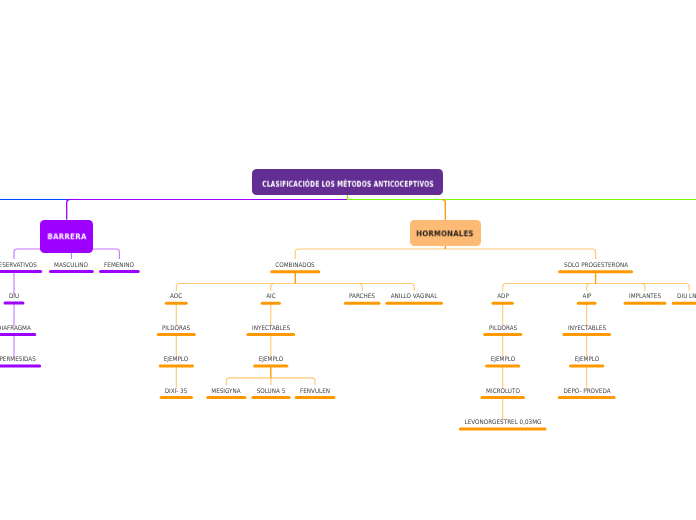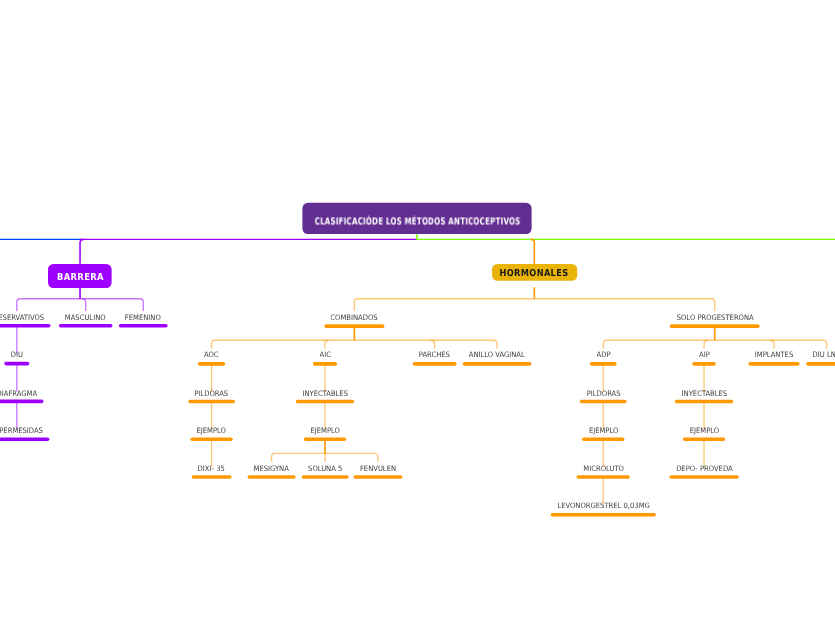--- a/index.html
+++ b/index.html
@@ -95,30 +95,30 @@
       <line x1="570.584375" y1="366.1" x2="602.8156250000001" y2="366.1" stroke="#FF9900" stroke-width="3" stroke-linecap="round"></line>
       <line x1="586.7" y1="366.1" x2="586.7" y2="389.2" stroke="#FF9900" stroke-width="1.1" stroke-opacity="0.55" stroke-linecap="butt"></line>
       <line x1="559.2875" y1="397.5" x2="614.1125000000001" y2="397.5" stroke="#FF9900" stroke-width="3" stroke-linecap="round"></line>
       <line x1="625.134375" y1="303.2" x2="664.865625" y2="303.2" stroke="#FF9900" stroke-width="3" stroke-linecap="round"></line>
       <line x1="673.2671875" y1="303.2" x2="704.7328125" y2="303.2" stroke="#FF9900" stroke-width="3" stroke-linecap="round"></line>
     </svg>
   <div id="nodes">
       <div class="node-box root-box" style="left: 252px; top: 169.1px; width: 191px; height: 26.1px; background: rgb(99, 46, 146); padding-left: 36px;">
         <span style="color: rgb(255, 255, 255); font-size: 8.1px; letter-spacing: 0.3px; transform: translate(-50%, calc(-50% + 1.7px)) scaleX(0.7963);">CLASIFICACIÓDE LOS MÉTODOS ANTICOCEPTIVOS</span>
       </div>
-      <div class="node-box branch-box" style="left: 40px; top: 219.85px; width: 53.4px; height: 20px; background: rgb(157, 0, 255);">
+      <div class="node-box branch-box" style="left: 40px; top: 219.85px; width: 53.4px; height: 33px; background: rgb(157, 0, 255);">
         <span style="color: rgb(255, 255, 255); font-size: 7.9px; letter-spacing: 0.3px; transform: translate(-50%, calc(-50% + 0.7px)) scaleX(0.9862);">BARRERA</span>
       </div>
       <div class="leaf" style="left: 14px; top: 268.7px; color: rgb(64, 64, 64);">PRESERVATIVOS</div>
       <div class="leaf" style="left: 14px; top: 300.2px; color: rgb(64, 64, 64);">DIU</div>
       <div class="leaf" style="left: 14px; top: 331.7px; color: rgb(64, 64, 64);">DIAFRAGMA</div>
       <div class="leaf" style="left: 14px; top: 363.2px; color: rgb(64, 64, 64);">ESPERMESIDAS</div>
       <div class="leaf" style="left: 71.4px; top: 268.7px; color: rgb(64, 64, 64);">MASCULINO</div>
       <div class="leaf" style="left: 119.4px; top: 268.7px; color: rgb(64, 64, 64);">FEMENINO</div>
-      <div class="node-box branch-box" style="left: 409.8px; top: 220px; width: 71px; height: 14px; background: #eab308;">
+      <div class="node-box branch-box" style="left: 409.8px; top: 220px; width: 71px; height: 26px; background: #fdba74;">
         <span style="color: rgb(26, 26, 26); font-size: 7.9px; letter-spacing: 0.3px; transform: translate(-50%, calc(-50% + 0.7px)) scaleX(0.9652);">HORMONALES</span>
       </div>
       <div class="leaf" style="left: 295.3px; top: 269px; color: rgb(64, 64, 64);">COMBINADOS</div>
       <div class="leaf" style="left: 176.3px; top: 300.4px; color: rgb(64, 64, 64);">AOC</div>
       <div class="leaf" style="left: 176.3px; top: 331.8px; color: rgb(64, 64, 64);">PILDORAS</div>
       <div class="leaf" style="left: 176.3px; top: 363.3px; color: rgb(64, 64, 64);">EJEMPLO</div>
       <div class="leaf" style="left: 176.3px; top: 394.7px; color: rgb(64, 64, 64);">DIXI- 35</div>
       <div class="leaf" style="left: 270.8px; top: 300.4px; color: rgb(64, 64, 64);">AIC</div>
       <div class="leaf" style="left: 270.8px; top: 331.8px; color: rgb(64, 64, 64);">INYECTABLES</div>
       <div class="leaf" style="left: 270.8px; top: 363.3px; color: rgb(64, 64, 64);">EJEMPLO</div>

